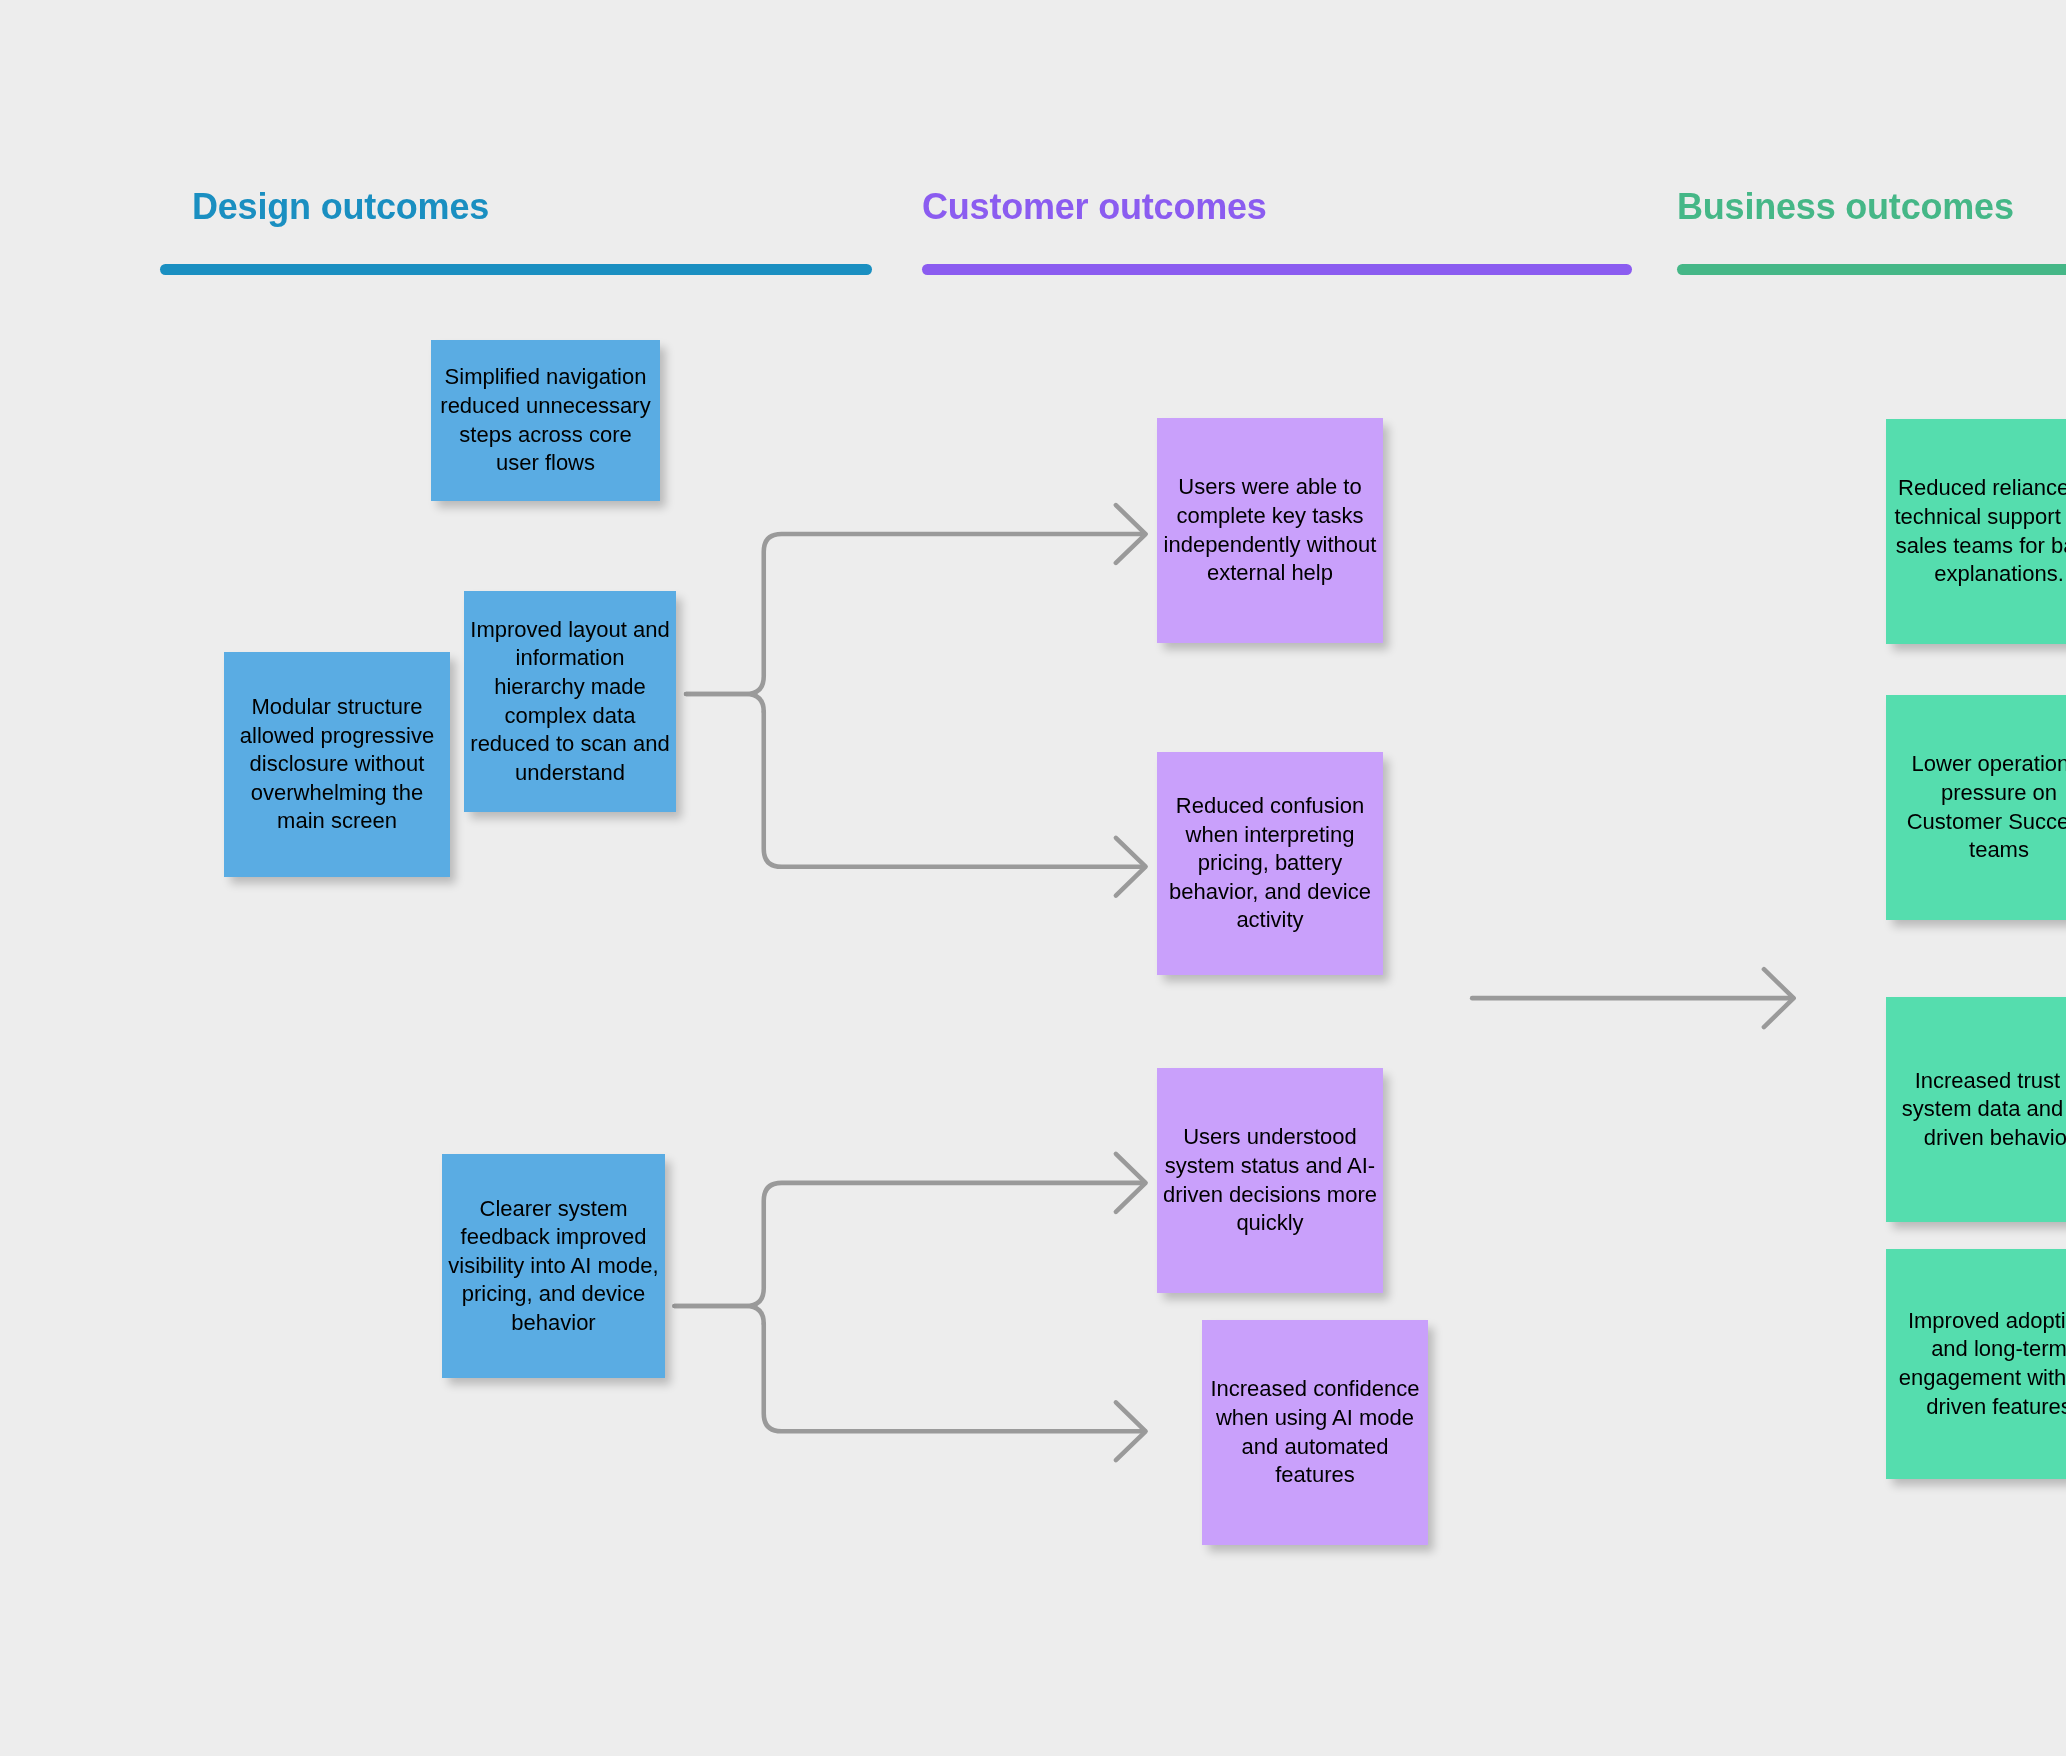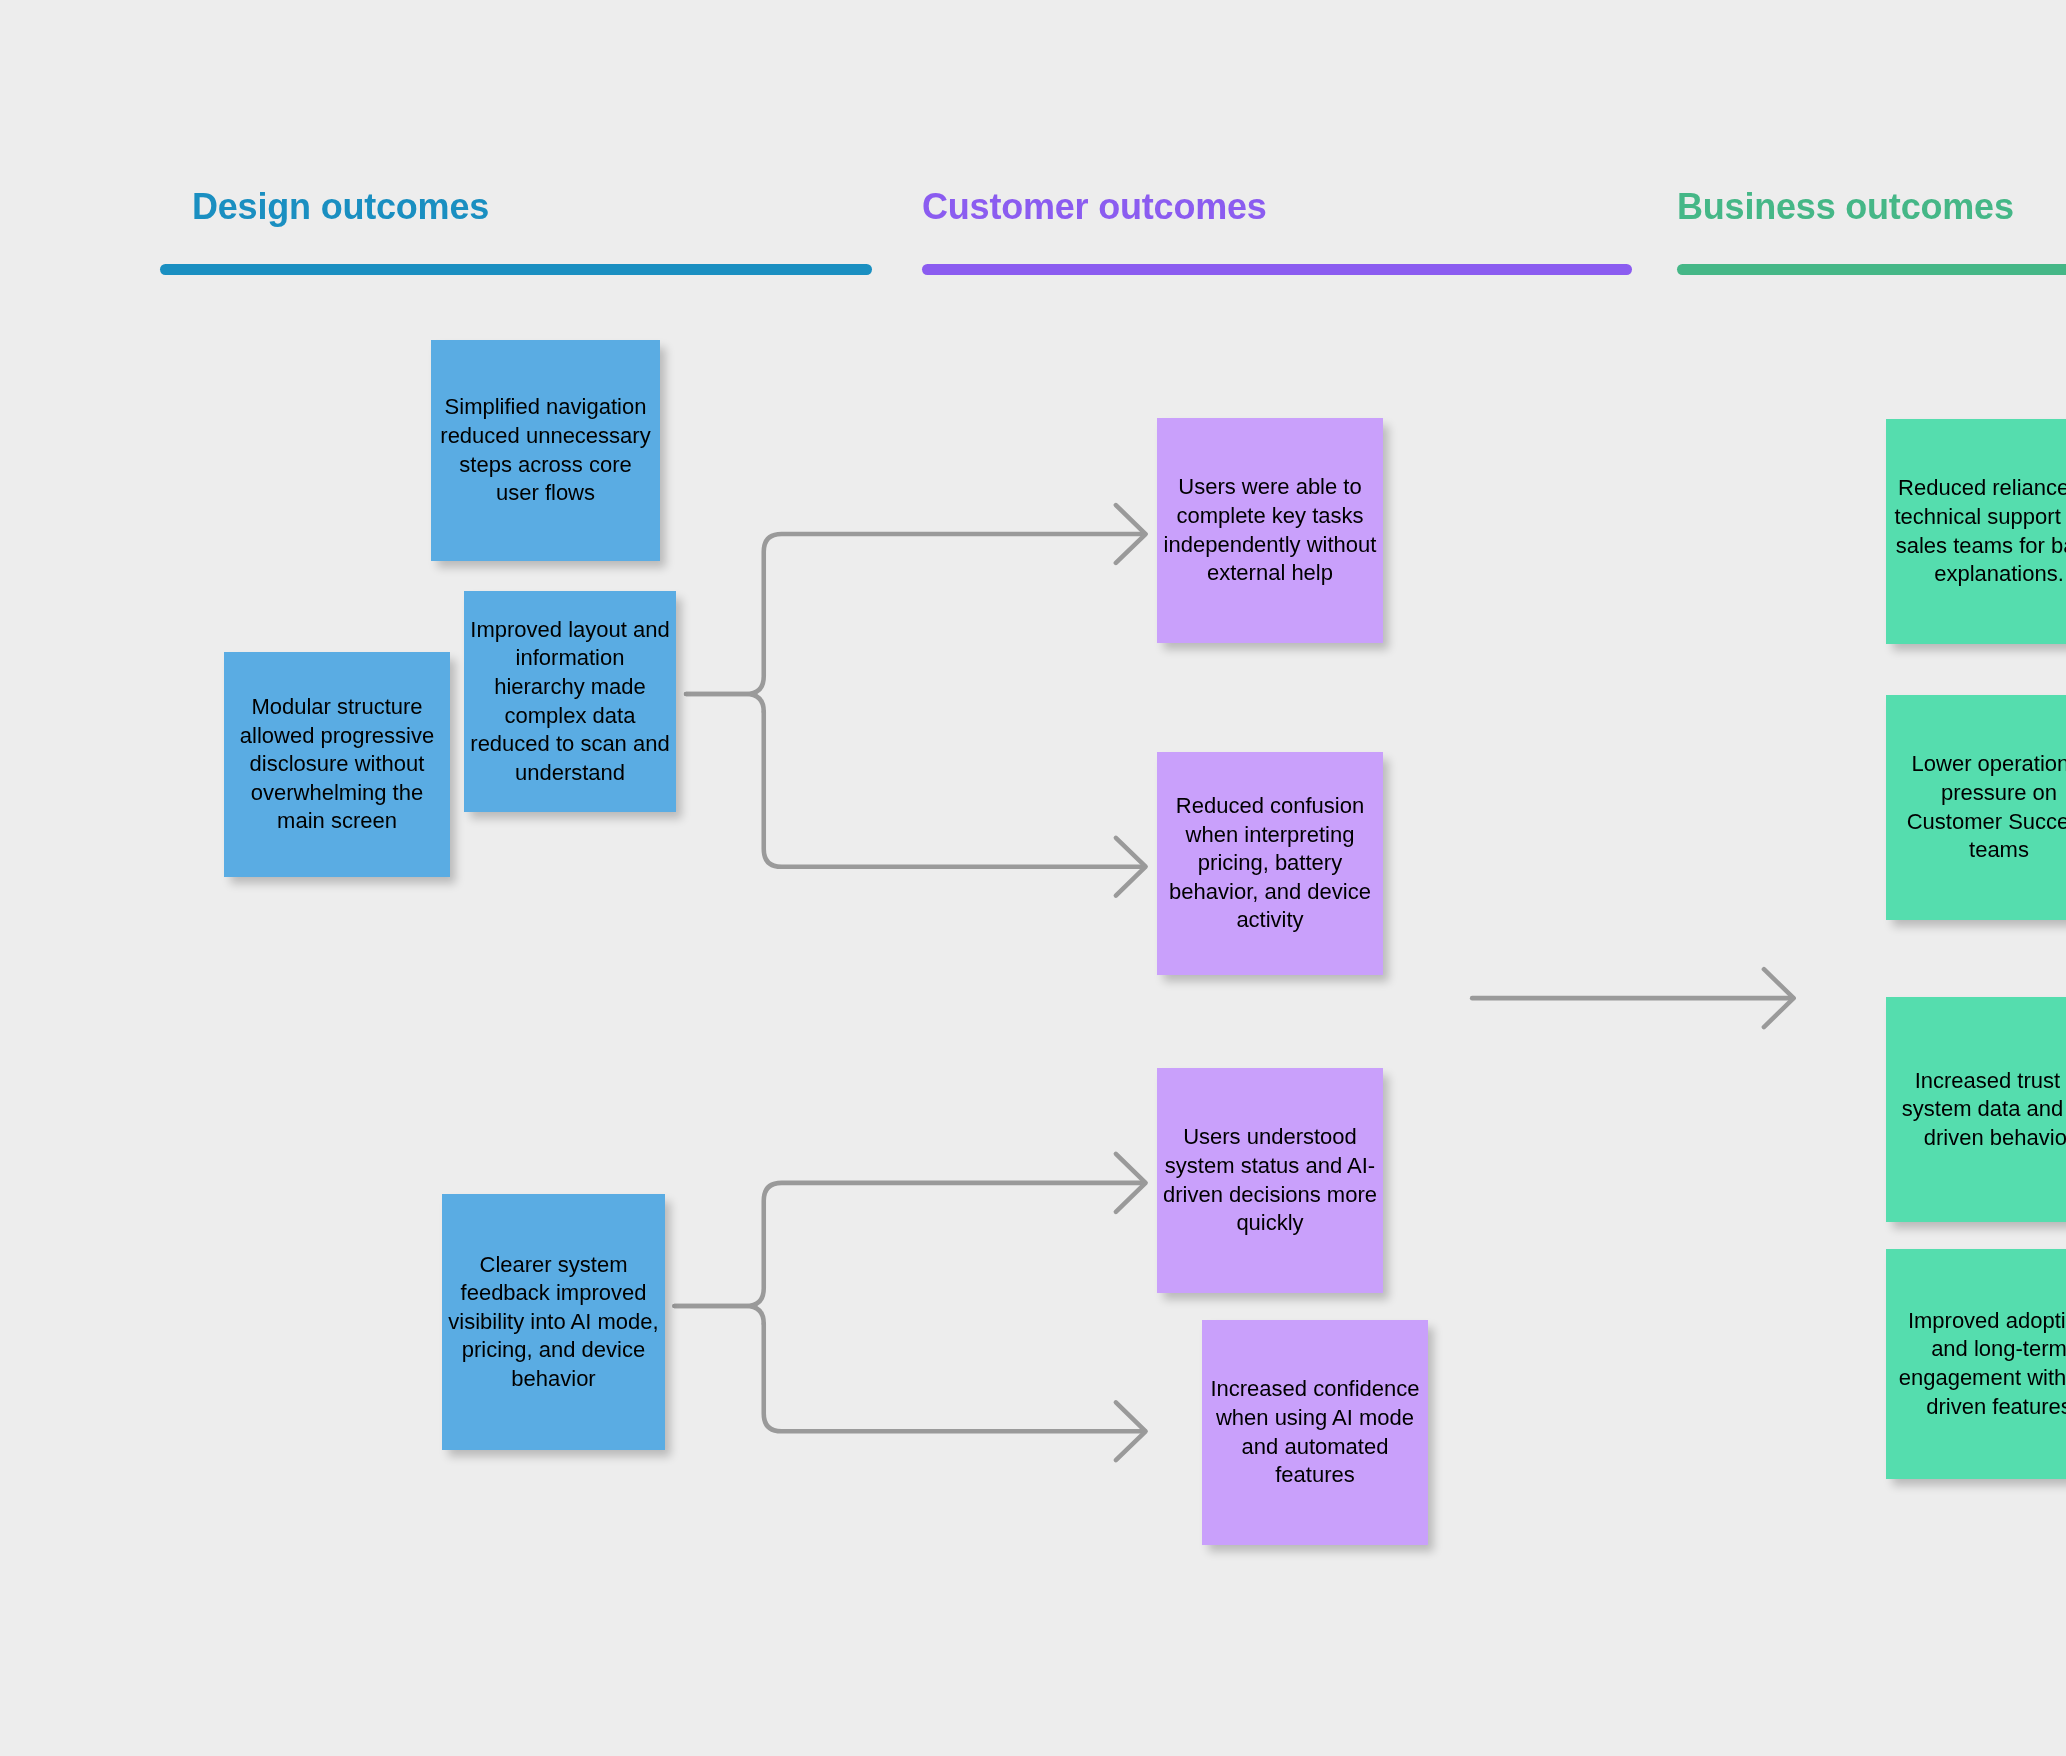--- a/index.html
+++ b/index.html
@@ -112,33 +112,33 @@
       <path d="M 1848 3203 L 1848 3420 Q 1848 3463 1891 3463 L 2770 3463"></path>
       <polyline points="2700,3393 2772,3463 2700,3533"></polyline>
     </g>
 
     <g>
       <path d="M 3562 2415 L 4338 2415"></path>
       <polyline points="4268,2345 4340,2415 4268,2485"></polyline>
     </g>
   </svg>
 
-  <div class="note blue" style="left:431px; top:340px; width:229px; height:221px;">
+  <div class="note blue" style="left:431px; top:340px; width:229px; height:161px;">
     <span class="note-text">Simplified navigation reduced unnecessary steps across core user flows</span>
   </div>
 
   <div class="note blue" style="left:464px; top:591px; width:212px; height:221px;">
     <span class="note-text">Improved layout and information hierarchy made complex data reduced to scan and understand</span>
   </div>
 
   <div class="note blue" style="left:224px; top:652px; width:226px; height:225px;">
     <span class="note-text">Modular structure allowed progressive disclosure without overwhelming the main screen</span>
   </div>
 
-  <div class="note blue" style="left:442px; top:1194px; width:223px; height:256px;">
+  <div class="note blue" style="left:442px; top:1154px; width:223px; height:224px;">
     <span class="note-text">Clearer system feedback improved visibility into AI mode, pricing, and device behavior</span>
   </div>
 
   <div class="note purple" style="left:1157px; top:418px; width:226px; height:225px;">
     <span class="note-text">Users were able to complete key tasks independently without external help</span>
   </div>
 
   <div class="note purple" style="left:1157px; top:752px; width:226px; height:223px;">
     <span class="note-text">Reduced confusion when interpreting pricing, battery behavior, and device activity</span>
   </div>

